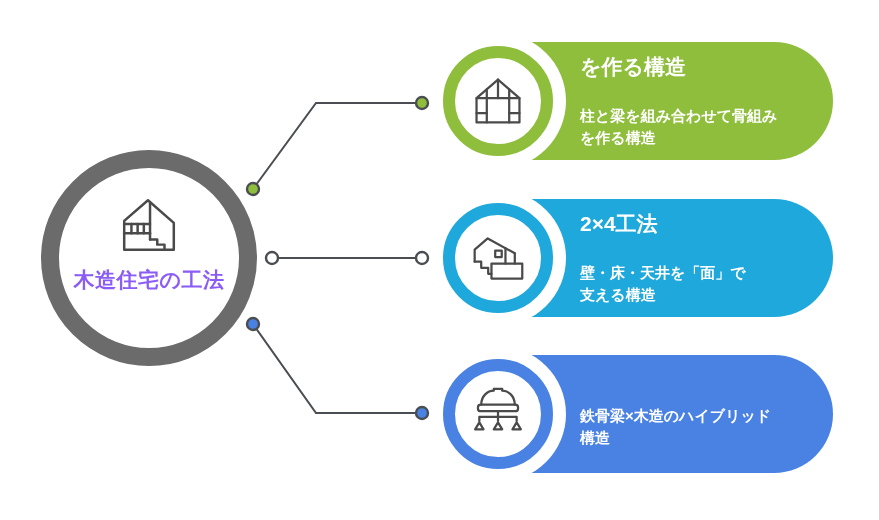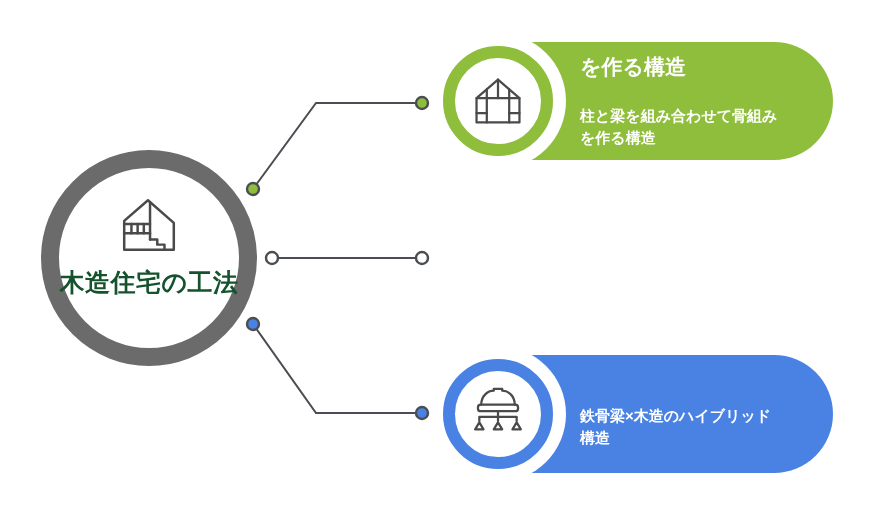--- a/index.html
+++ b/index.html
@@ -24,24 +24,24 @@
   .hub-icon {
     position: absolute;
     left: 118px; top: 194px;
     width: 62px; height: 62px;
   }
   .hub-label {
     position: absolute;
     left: 54px; top: 266px;
     width: 190px;
     text-align: center;
-    font-size: 25px;
+    font-size: 21px;
     font-weight: bold;
     letter-spacing: 0.5px;
-    color: #14532d;
+    color: #8b5cf6;
     white-space: nowrap;
   }
   
   .overlay {
     position: absolute;
     left: 0; top: 0;
     pointer-events: none;
   }
   
   .card {
@@ -150,20 +150,41 @@
         </g>
       </svg>
     </div>
     <div class="card-text">
       <div class="card-title">を作る構造</div>
       <div class="card-desc">柱と梁を組み合わせて骨組み
 を作る構造</div>
     </div>
   </div>
 
+  <div class="card card-2">
+    <div class="pill" style="background-color: rgb(31, 168, 219);"></div>
+    <div class="badge-backdrop"></div>
+    <div class="badge" style="border-color: rgb(31, 168, 219);">
+      <svg class="icon-svg" width="56" height="56" viewBox="0 0 60 60">
+        <g fill="none" stroke="#4a4a4a" stroke-width="2.4" stroke-linecap="round" stroke-linejoin="round">
+          <path d="M5,34 V21 L19,9 L48,25"></path>
+          <path d="M48,25 V36"></path>
+          <path d="M38,19.5 V36"></path>
+          <path d="M5,34 H12 V40.5 H19.5 V47 H23"></path>
+          <path d="M23,52 V36 H56 V52 H23 Z"></path>
+          <rect x="27" y="22" width="7" height="7"></rect>
+        </g>
+      </svg>
+    </div>
+    <div class="card-text">
+      <div class="card-title">2×4工法</div>
+      <div class="card-desc">壁・床・天井を「面」で
+支える構造</div>
+    </div>
+  </div>
 
   <div class="card card-3">
     <div class="pill" style="background-color: rgb(74, 130, 228);"></div>
     <div class="badge-backdrop"></div>
     <div class="badge" style="border-color: rgb(74, 130, 228);">
       <svg class="icon-svg" width="56" height="56" viewBox="0 0 60 60">
         <g fill="none" stroke="#4a4a4a" stroke-width="2.4" stroke-linecap="round" stroke-linejoin="round">
           <path d="M12,20 C12,10.5 19,5 25.5,5 L25.5,3 H34.5 L34.5,5 C41,5 48,10.5 48,20"></path>
           <rect x="8.5" y="20" width="43" height="7" rx="3"></rect>
           <path d="M30,27 V33"></path>

